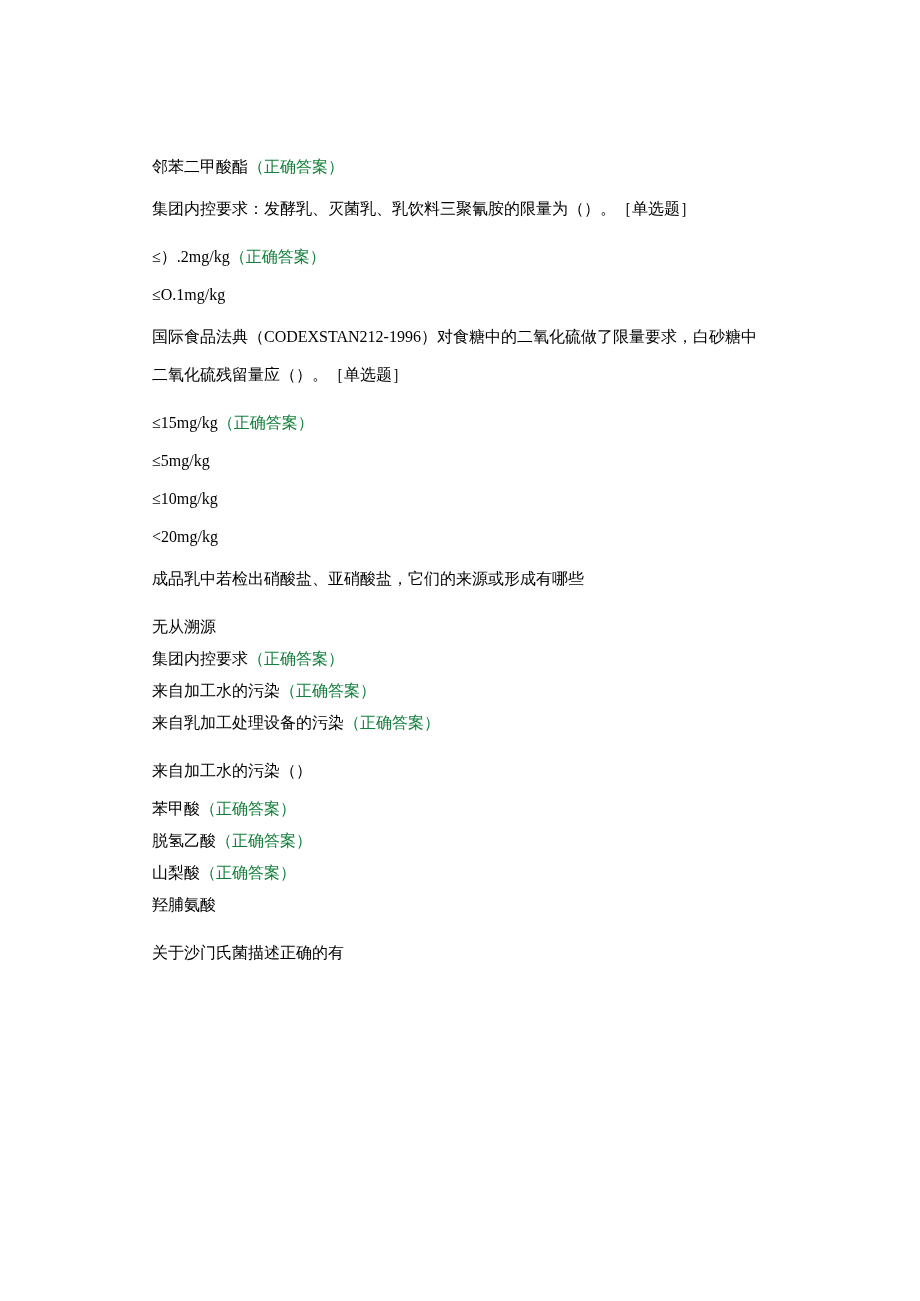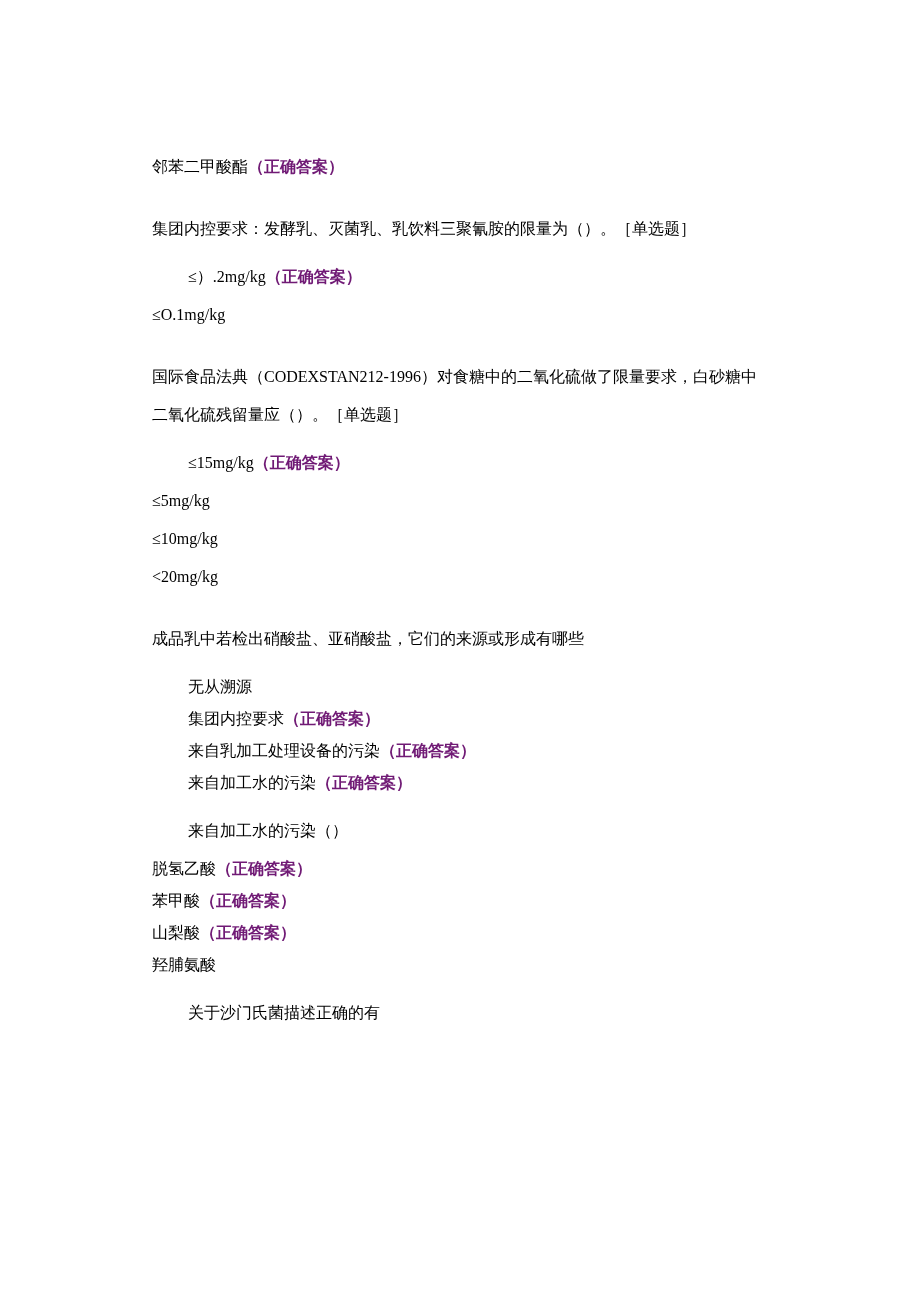--- a/index.html
+++ b/index.html
@@ -14,32 +14,30 @@
   .page {
     width: 920px;
     min-height: 1301px;
     box-sizing: border-box;
     padding: 155px 152px 60px 152px;
   }
   .line {
     margin-bottom: 14px;
   }
   .gap-large {
-    margin-top: 38px;
+    margin-top: 18px;
   }
   .gap-medium {
     margin-top: 24px;
-    margin-left: 36px;
   }
   .gap-small {
     margin-top: 8px;
   }
   .red {
-    color: #701a75;
-    font-weight: bold;
+    color: #15803d;
   }
   .q4-options .line {
     margin-bottom: 8px;
   }
   .q5-options .line {
     margin-bottom: 8px;
   }
 </style>
 </head>
 <body>
@@ -86,37 +84,37 @@
   </div>
 
   <div class="q4-options gap-medium">
     <div class="line">
       <span>无从溯源</span>
     </div>
     <div class="line">
       <span>集团内控要求</span><span class="red">（正确答案）</span>
     </div>
     <div class="line">
-      <span>来自乳加工处理设备的污染</span><span class="red">（正确答案）</span>
+      <span>来自加工水的污染</span><span class="red">（正确答案）</span>
     </div>
     <div class="line">
-      <span>来自加工水的污染</span><span class="red">（正确答案）</span>
+      <span>来自乳加工处理设备的污染</span><span class="red">（正确答案）</span>
     </div>
   </div>
 
   <div class="line gap-medium">
     <span>来自加工水的污染（）</span>
   </div>
 
   <div class="q5-options gap-small">
     <div class="line">
-      <span>脱氢乙酸</span><span class="red">（正确答案）</span>
+      <span>苯甲酸</span><span class="red">（正确答案）</span>
     </div>
     <div class="line">
-      <span>苯甲酸</span><span class="red">（正确答案）</span>
+      <span>脱氢乙酸</span><span class="red">（正确答案）</span>
     </div>
     <div class="line">
       <span>山梨酸</span><span class="red">（正确答案）</span>
     </div>
     <div class="line">
       <span>羟脯氨酸</span>
     </div>
   </div>
 
   <div class="line gap-medium">

